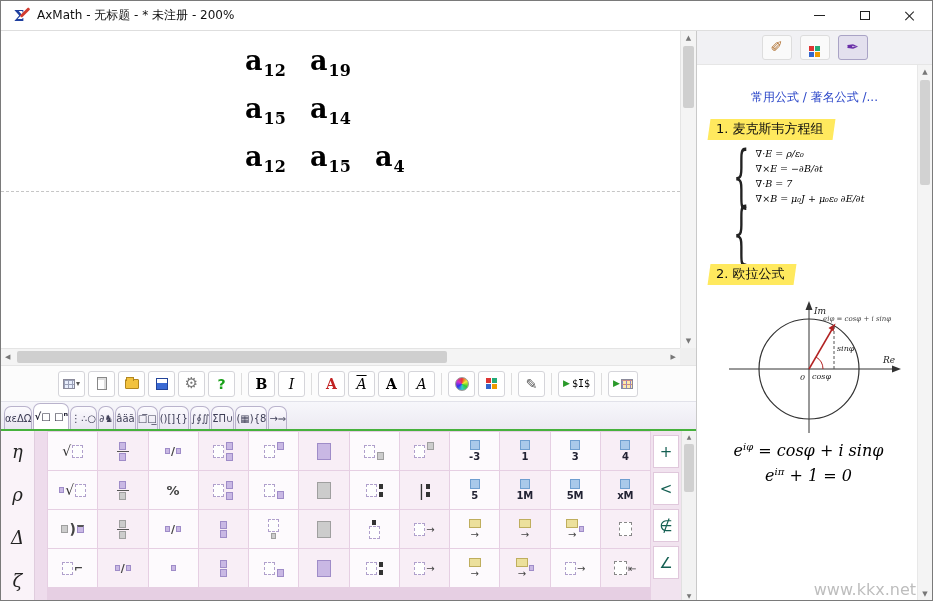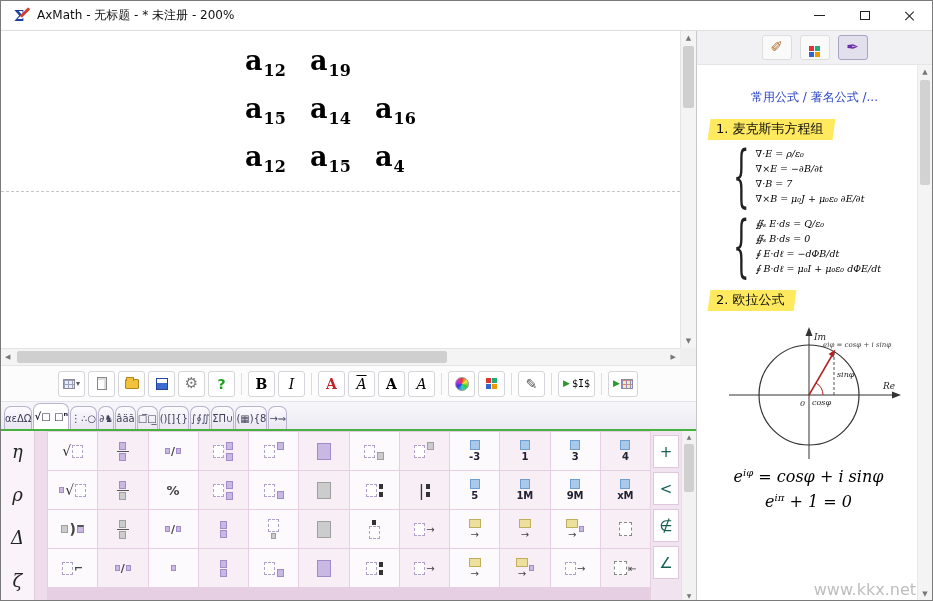--- a/index.html
+++ b/index.html
@@ -175,21 +175,20 @@
 
       <div class="editor">
         <div class="matrix">
             <div class="mrow">
               <span class="mcell"><span>a</span><sub>12</sub></span>
               <span class="mcell"><span>a</span><sub>19</sub></span>
             </div>
             <div class="mrow">
               <span class="mcell"><span>a</span><sub>15</sub></span>
               <span class="mcell"><span>a</span><sub>14</sub></span>
-              <span class="mcell"><span>a</span><sub>16</sub></span>
             </div>
             <div class="mrow">
               <span class="mcell"><span>a</span><sub>12</sub></span>
               <span class="mcell"><span>a</span><sub>15</sub></span>
               <span class="mcell"><span>a</span><sub>4</sub></span>
             </div>
           </div>
         <div class="pagebreak"></div>
         <div class="vscroll">
           <span>▲</span>
@@ -428,21 +427,21 @@
             </button>
             <button class="cell">
               <span class="vf2">
                 <i class="bx b"></i>
                 <b class="ntx">1M</b>
               </span>
             </button>
             <button class="cell">
               <span class="vf2">
                 <i class="bx b"></i>
-                <b class="ntx">9M</b>
+                <b class="ntx">5M</b>
               </span>
             </button>
             <button class="cell">
               <span class="vf2">
                 <i class="bx b"></i>
                 <b class="ntx">xM</b>
               </span>
             </button>
             <button class="cell">
               <i class="bx s g"></i>
@@ -607,26 +606,20 @@
               <span class="brace">{</span>
               <div class="eqcol">
                 <div class="eqline">∇·E = ρ/ε₀</div>
                 <div class="eqline">∇×E = −∂B/∂t</div>
                 <div class="eqline">∇·B = 7</div>
                 <div class="eqline">∇×B = μ₀J + μ₀ε₀ ∂E/∂t</div>
               </div>
             </div>
             <div class="eqgroup">
               <span class="brace">{</span>
-              <div class="eqcol">
-                <div class="eqline">∯ₛ E·ds = Q/ε₀</div>
-                <div class="eqline">∯ₛ B·ds = 0</div>
-                <div class="eqline">∮ E·dℓ = −dΦB/dt</div>
-                <div class="eqline">∮ B·dℓ = μ₀I + μ₀ε₀ dΦE/dt</div>
-              </div>
             </div>
           </div>
 
         <div><span class="shead"><span>2. 欧拉公式</span></span></div>
 
         <svg class="euler" width="196" height="142" viewBox="0 0 196 142">
           <circle cx="98" cy="76" r="50" fill="none" stroke="#333" stroke-width="1.2"></circle>
           <line x1="18" y1="76" x2="186" y2="76" stroke="#333" stroke-width="1"></line>
           <polygon points="190,76 181,72.5 181,79.5" fill="#333"></polygon>
           <line x1="98" y1="12" x2="98" y2="140" stroke="#333" stroke-width="1"></line>

